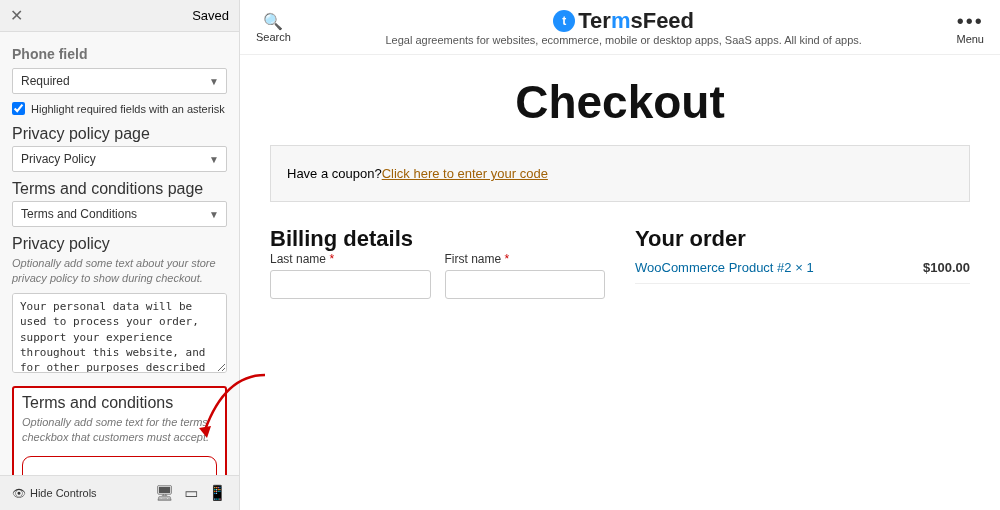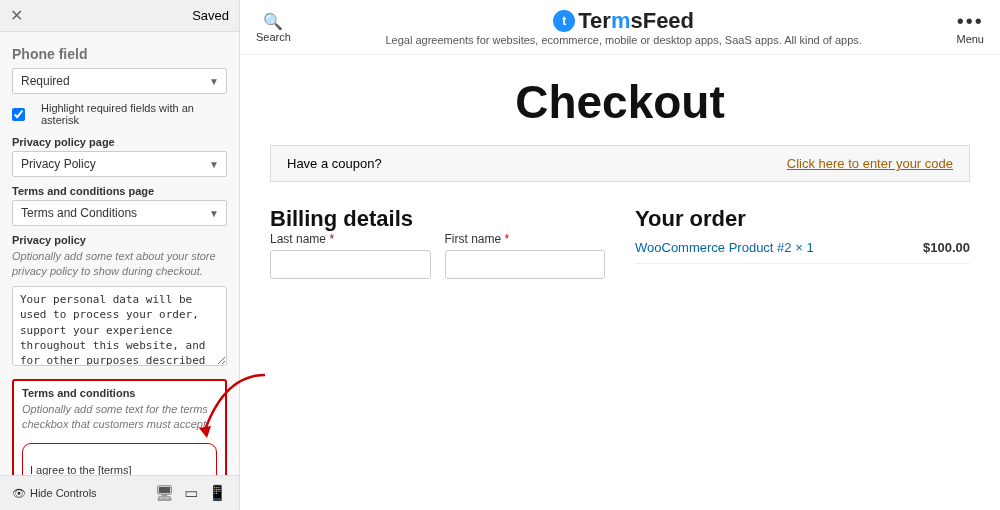--- a/index.html
+++ b/index.html
@@ -60,34 +60,34 @@
       right: 8px;
       top: 50%;
       transform: translateY(-50%);
       pointer-events: none;
       font-size: 10px;
       color: #666;
     }
     .checkbox-row {
       display: flex;
       align-items: center;
-      gap: 16px;
+      gap: 6px;
       margin-bottom: 10px;
     }
     .checkbox-row input[type="checkbox"] {
       width: 13px;
       height: 13px;
     }
     .checkbox-row label {
       font-size: 11px;
       color: #333;
     }
     .section-title {
-      font-size: 11px;
-      font-weight: 700;
+      font-size: 16px;
+      font-weight: 400;
       color: #333;
       margin-top: 8px;
       margin-bottom: 3px;
     }
     .section-desc {
       font-size: 11px;
       color: #777;
       margin-bottom: 6px;
       line-height: 1.4;
       font-style: italic;
@@ -236,23 +236,22 @@
     .checkout-title {
       text-align: center;
       font-size: 46px;
       font-weight: 700;
       color: #111;
       margin: 20px 0 16px;
     }
     .coupon-bar {
       background: #f7f7f7;
       border: 1px solid #ddd;
-      padding: 10px 16px;
-      display: flex;
-      justify-content: space-between;
+      padding: 20px 16px;
+      display: flex;
       align-items: center;
       margin-bottom: 24px;
       font-size: 13px;
     }
     .coupon-link {
       color: #a16207;
       text-decoration: underline;
       font-size: 13px;
       cursor: pointer;
     }

